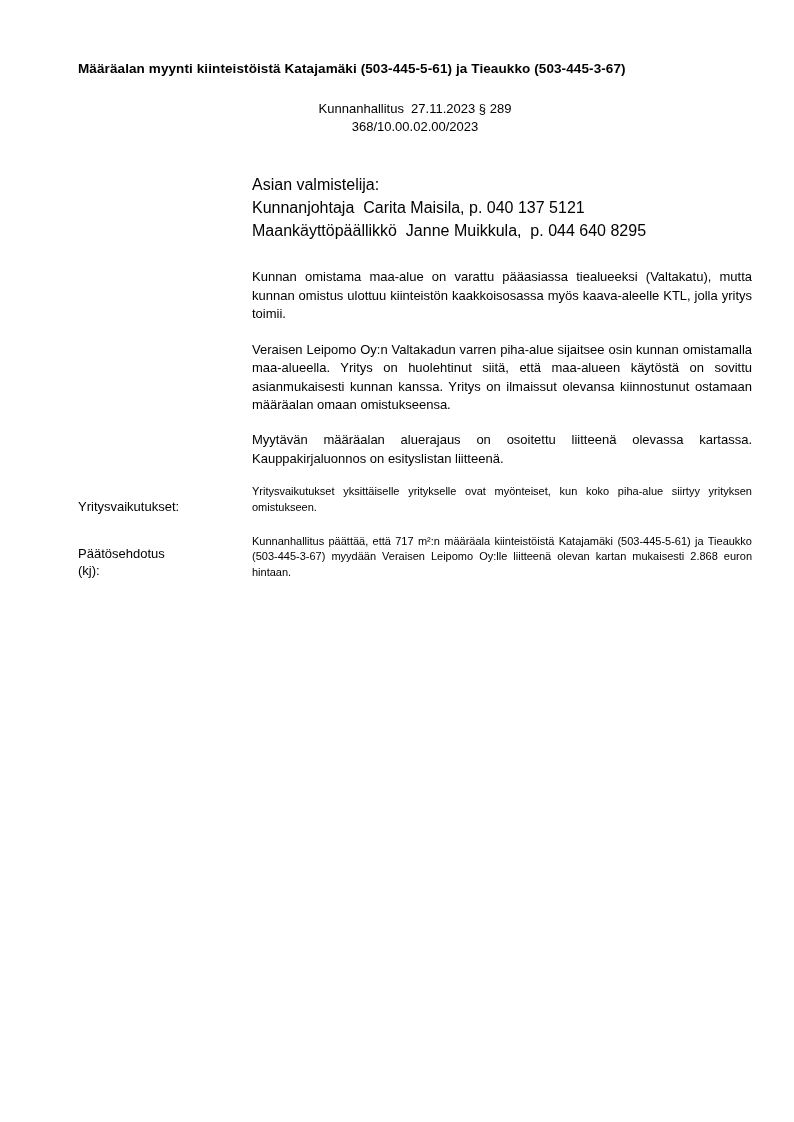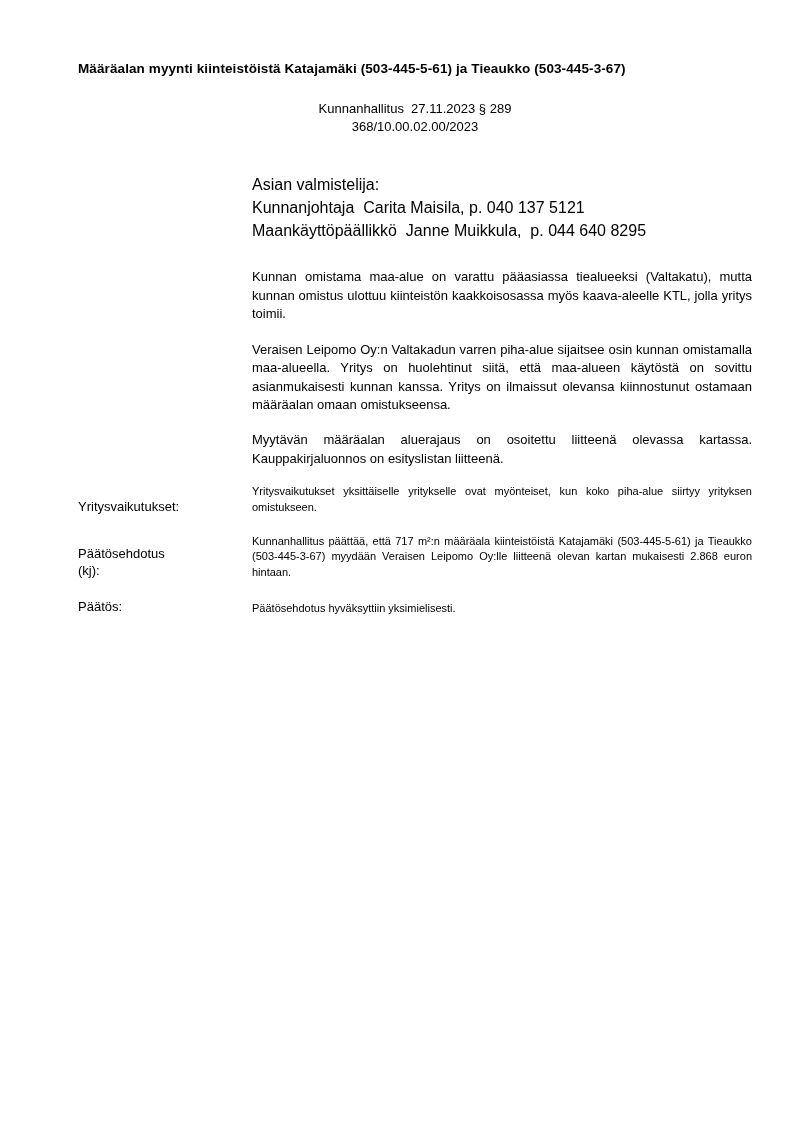--- a/index.html
+++ b/index.html
@@ -118,20 +118,14 @@
   </div>
 
   <div class="row">
     <div class="label-col">
       <span class="lbl-line">Päätösehdotus</span>
       <span class="lbl-line">(kj):</span>
     </div>
     <div class="body-col">Kunnanhallitus  päättää, että 717 m²:n määräala kiinteistöistä Katajamäki (503-445-5-61) ja Tieaukko (503-445-3-67) myydään Veraisen Leipomo Oy:lle  liitteenä olevan kartan mukaisesti 2.868 euron  hintaan.</div>
   </div>
 
-  <div class="row">
-    <div class="label-col">
-      <span class="lbl-line">Päätös:</span>
-    </div>
-    <div class="body-col">Päätösehdotus  hyväksyttiin  yksimielisesti.</div>
-  </div>
 
 </div>
 
 </body></html>

